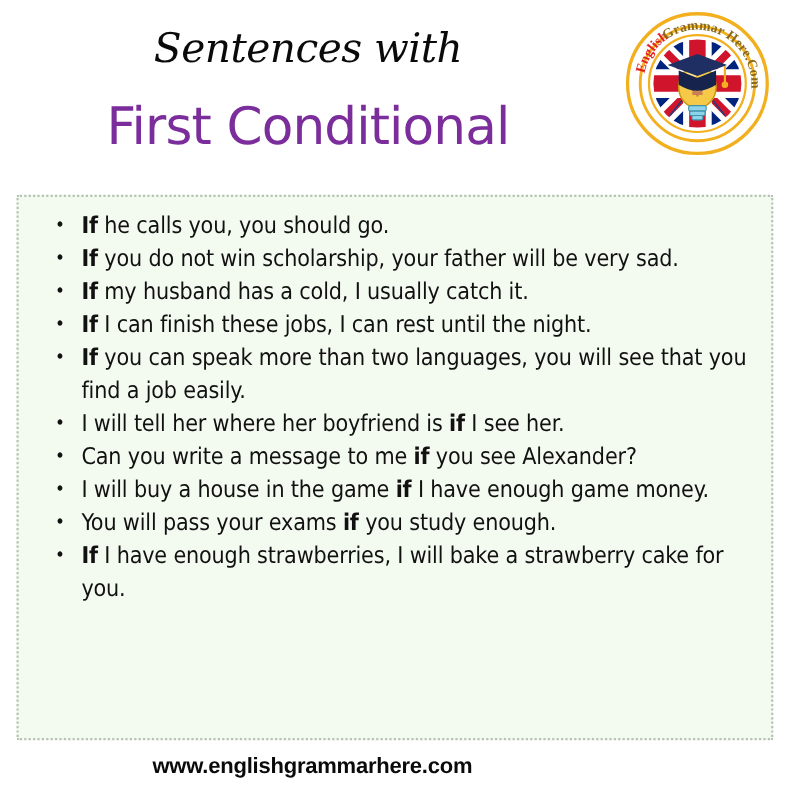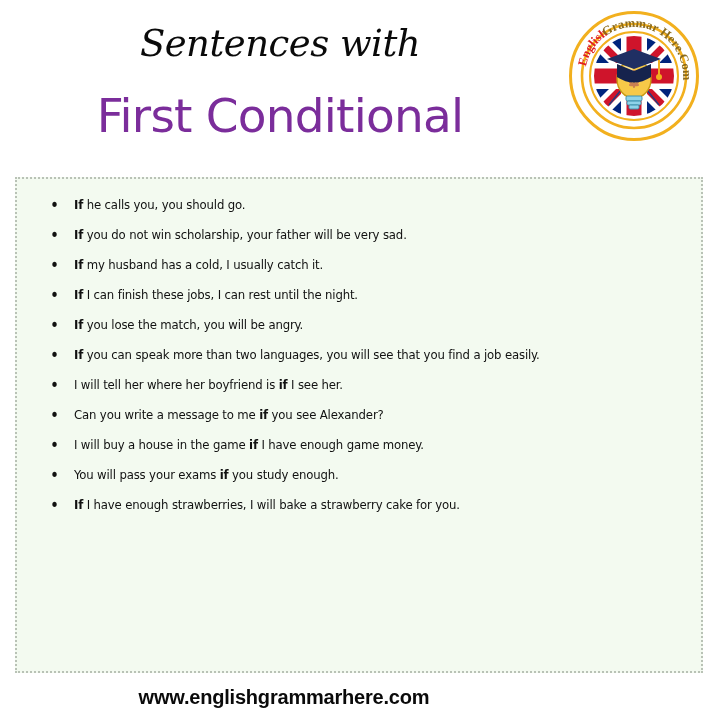--- a/index.html
+++ b/index.html
@@ -88,21 +88,21 @@
     list-style: none;
     margin: 0;
     padding: 0;
   }
 
   ul.sentence-list > li {
     position: relative;
     padding-left: 43px;
     margin: 0 0 0 0;
     font-family: "DejaVu Sans Condensed", "Liberation Sans Narrow", "Liberation Sans", sans-serif;
-    font-size: 13px;
+    font-size: 21px;
     line-height: 30px;
     color: #111111;
     letter-spacing: -0.15px;
   }
 
   ul.sentence-list > li::before {
     content: "\2022";
     position: absolute;
     left: 19px;
     top: 0;
@@ -201,21 +201,20 @@
       </svg>
     </div>
   </div>
 
   <div class="content-box">
     <ul class="sentence-list">
       <li><span></span><b>If</b><span> he calls you, you should go.</span></li>
       <li><span></span><b>If</b><span> you do not win scholarship, your father will be very sad.</span></li>
       <li><span></span><b>If</b><span> my husband has a cold, I usually catch it.</span></li>
       <li><span></span><b>If</b><span> I can finish these jobs, I can rest until the night.</span></li>
-      <li><span></span><b>If</b><span> you lose the match, you will be angry.</span></li>
       <li><span></span><b>If</b><span> you can speak more than two languages, you will see that you find a job easily.</span></li>
       <li><span>I will tell her where her boyfriend is </span><b>if</b><span> I see her.</span></li>
       <li><span>Can you write a message to me </span><b>if</b><span> you see Alexander?</span></li>
       <li><span>I will buy a house in the game </span><b>if</b><span> I have enough game money.</span></li>
       <li><span>You will pass your exams </span><b>if</b><span> you study enough.</span></li>
       <li><span></span><b>If</b><span> I have enough strawberries, I will bake a strawberry cake for you.</span></li>
     </ul>
   </div>
 
   <div class="footer">

